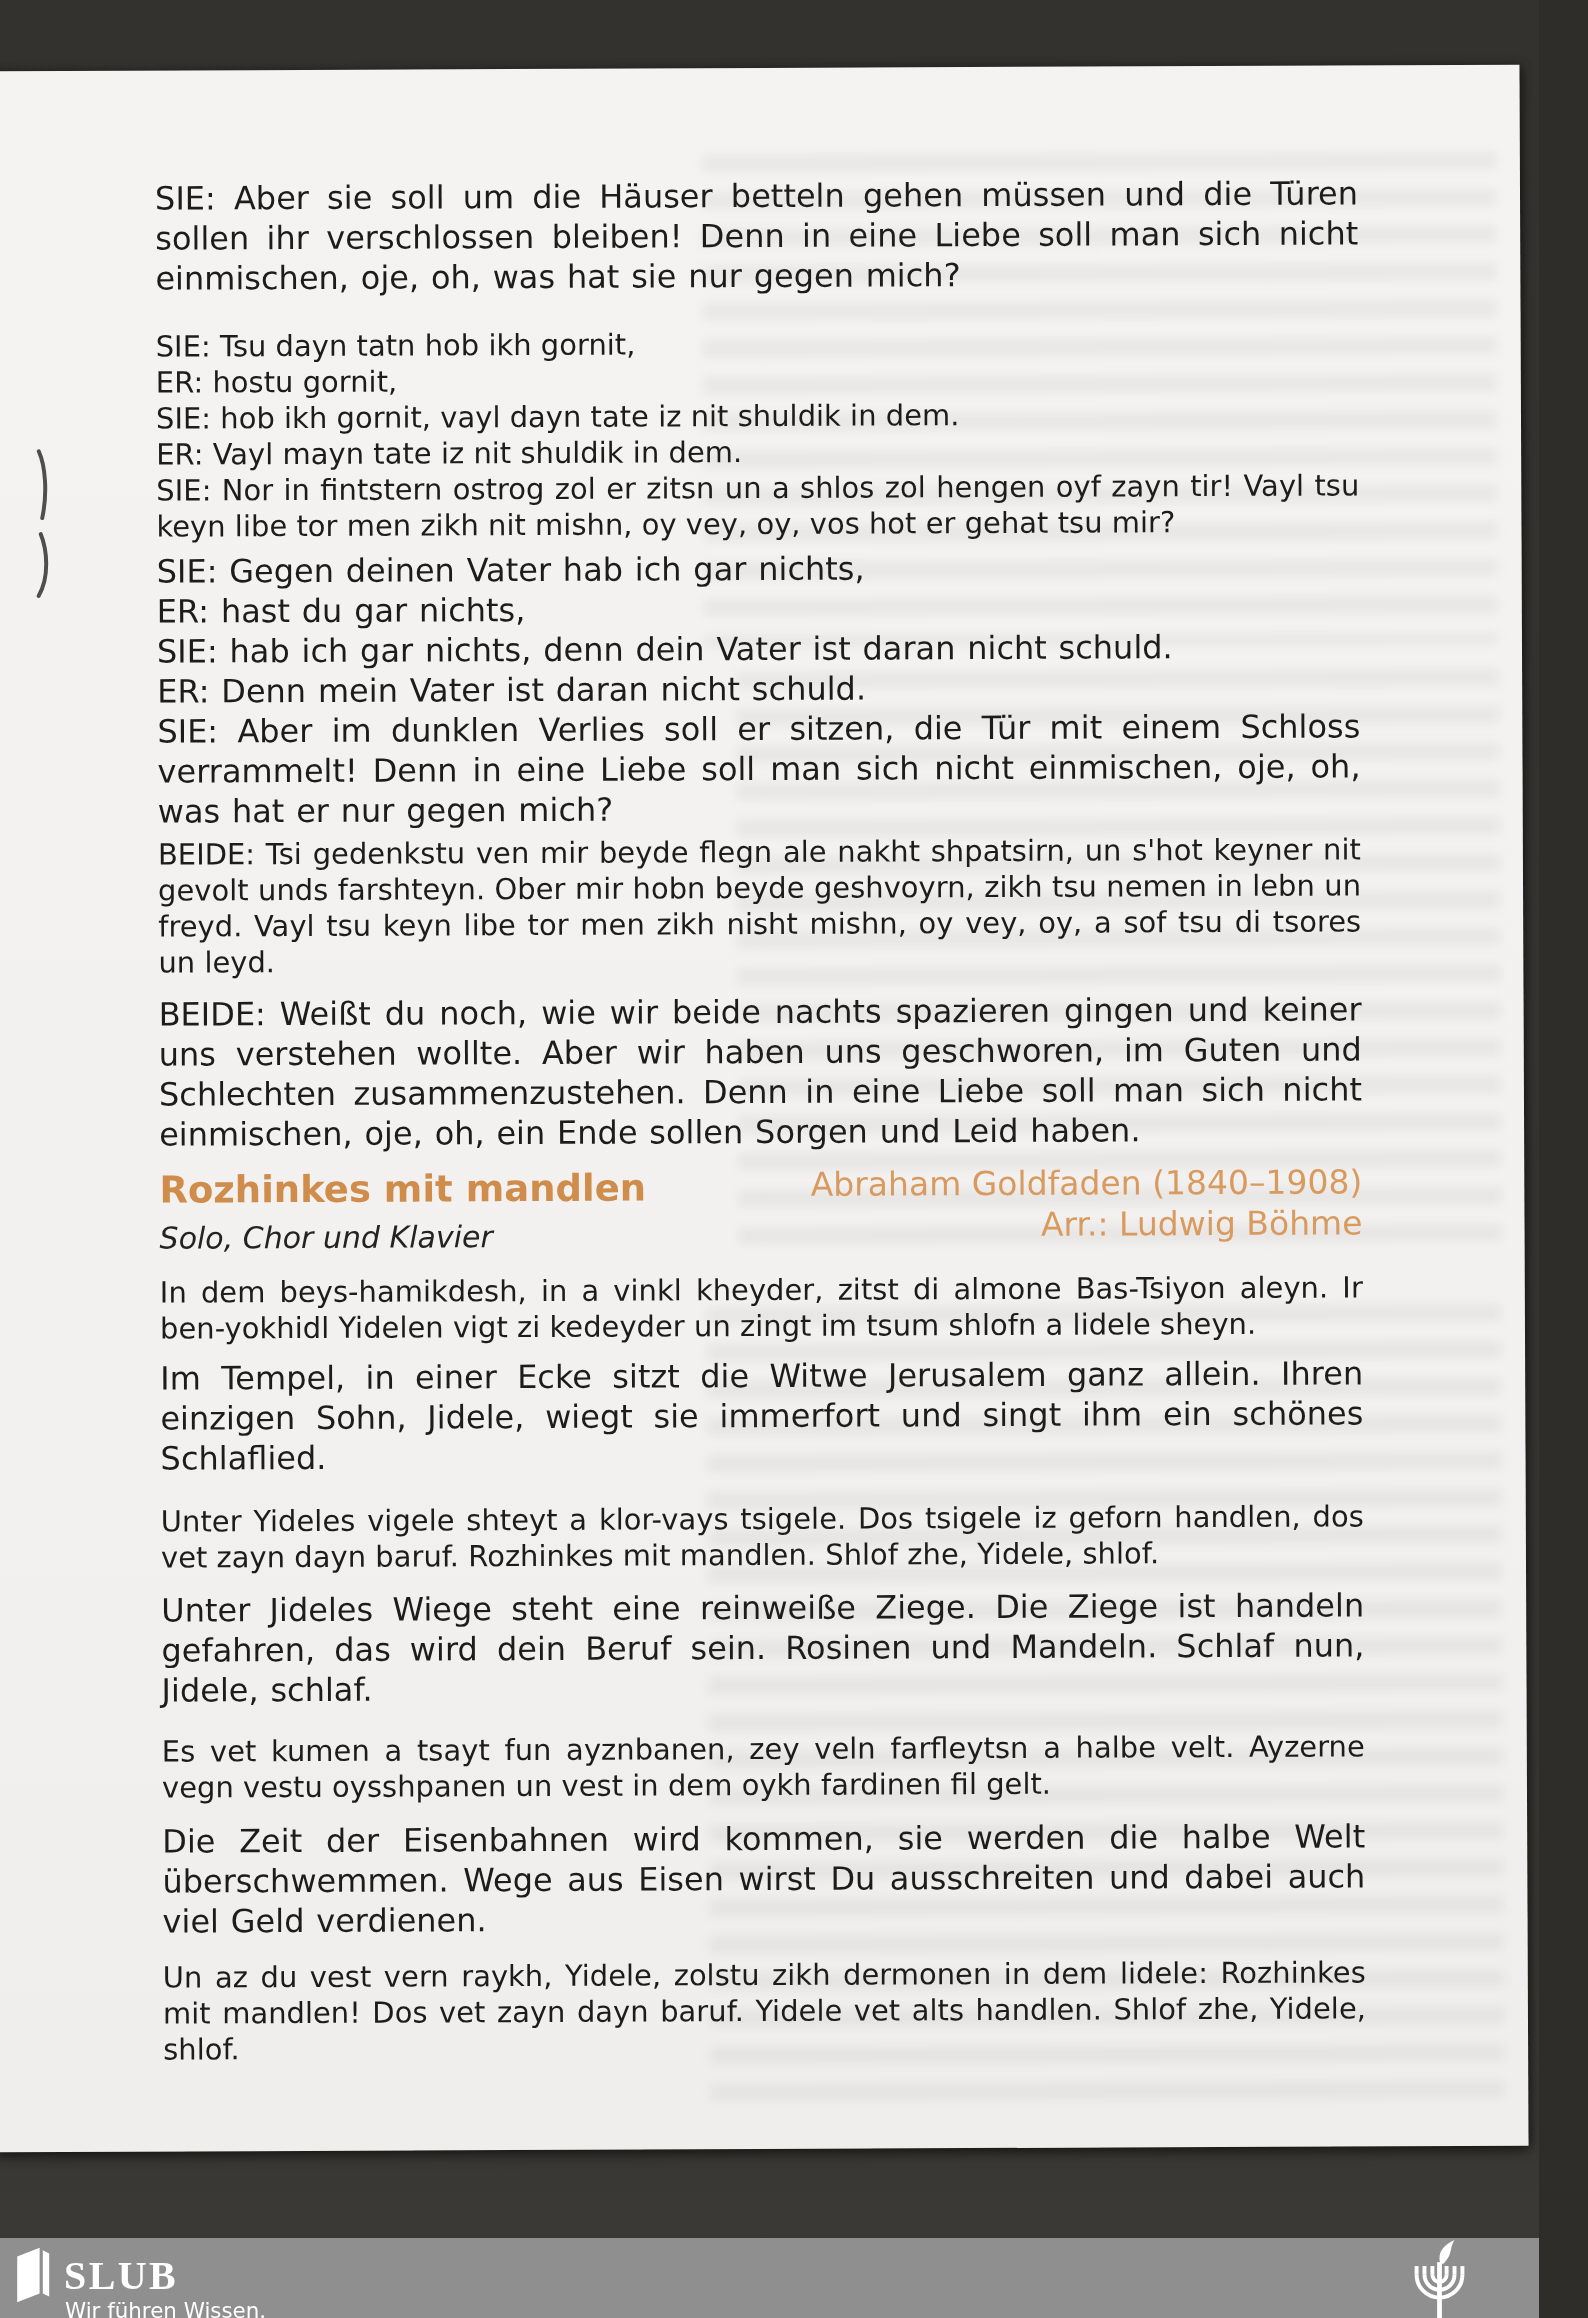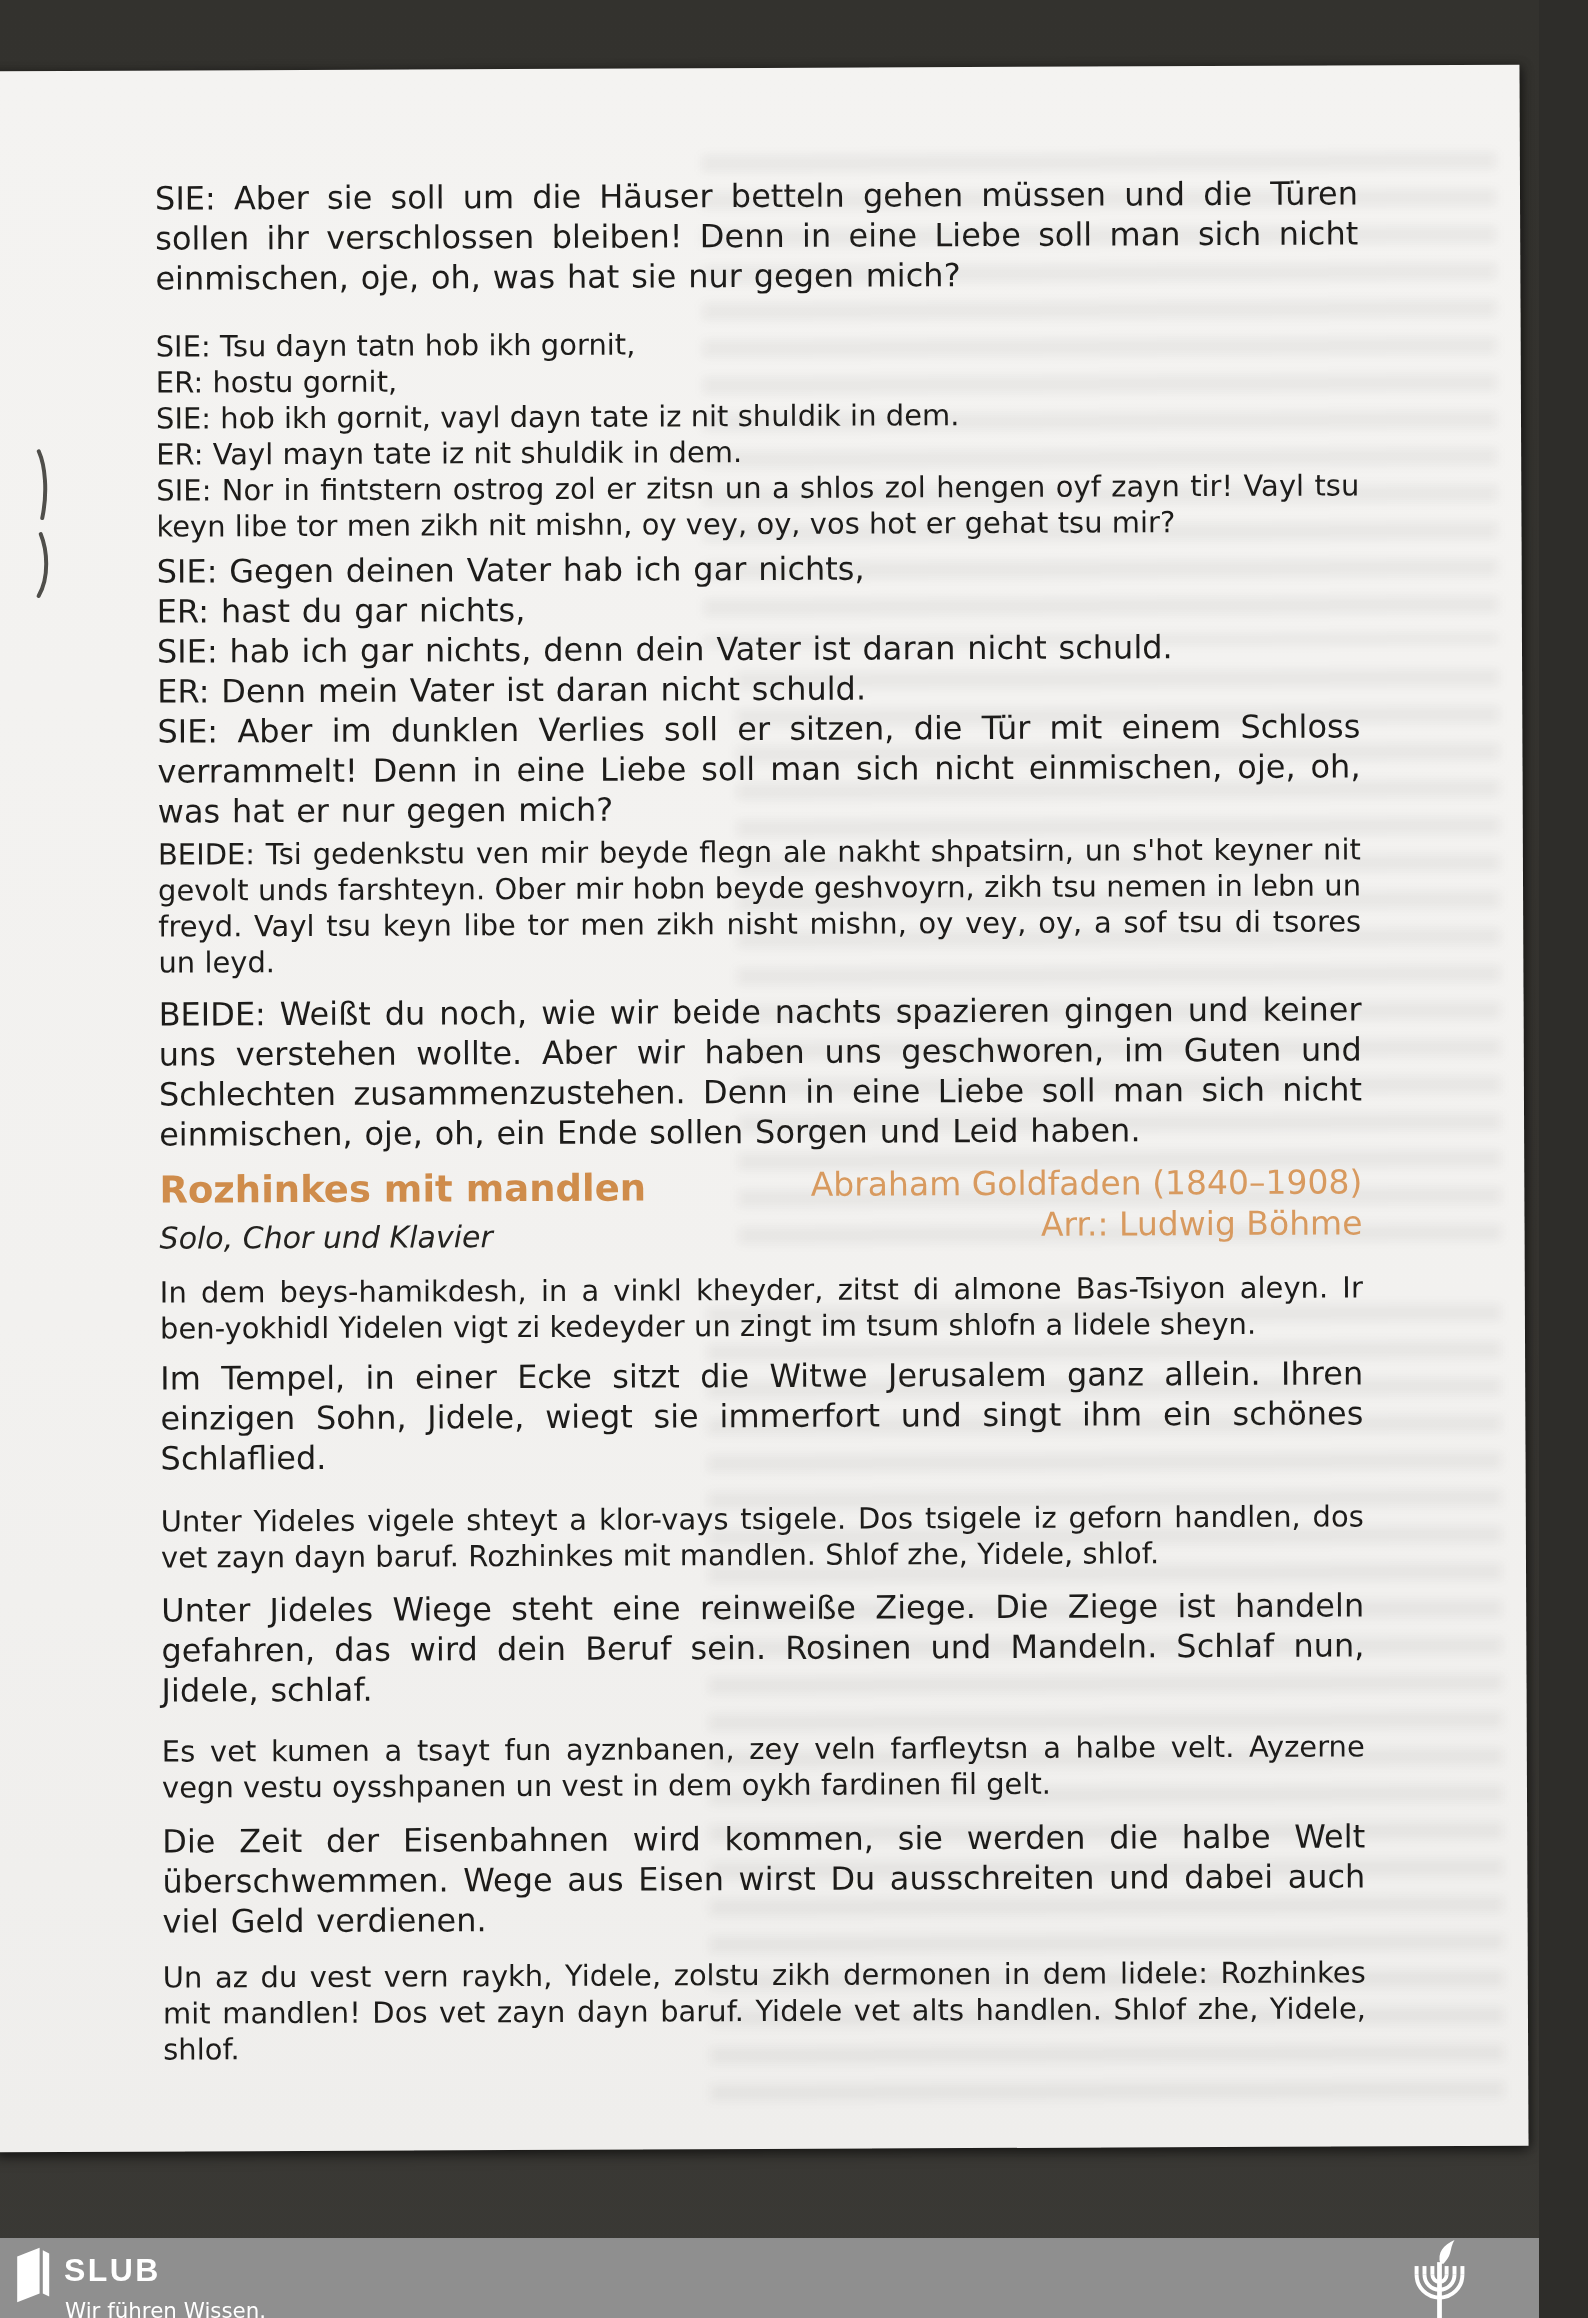--- a/index.html
+++ b/index.html
@@ -20,21 +20,21 @@
   .credits{color:#d89a5f;font-size:33px;line-height:41px;text-align:right;}
   
   .ghost{position:absolute;pointer-events:none;
          background:repeating-linear-gradient(180deg,
             rgba(92,90,86,0.07) 0px,rgba(92,90,86,0.07) 17.5px,
             rgba(0,0,0,0) 17.5px,rgba(0,0,0,0) 37px);
          filter:blur(4px);}
   
   #bar{position:absolute;left:0;top:2238px;width:1589px;height:80px;background:#8f8f8f;}
   #slub-name{position:absolute;left:64px;top:14.3px;color:#ffffff;
-             font-family:Liberation Sans, sans-serif;font-weight:bold;font-size:32px;letter-spacing:2.4px;}
+             font-family:Liberation Serif, serif;font-weight:bold;font-size:40px;letter-spacing:2.4px;}
   #slub-tag{position:absolute;left:65px;top:60px;color:#ffffff;font-size:21.4px;}
   svg{display:block;}
 </style>
 </head>
 <body>
 
 <div id="scan">
 
   <div id="paper">
 

